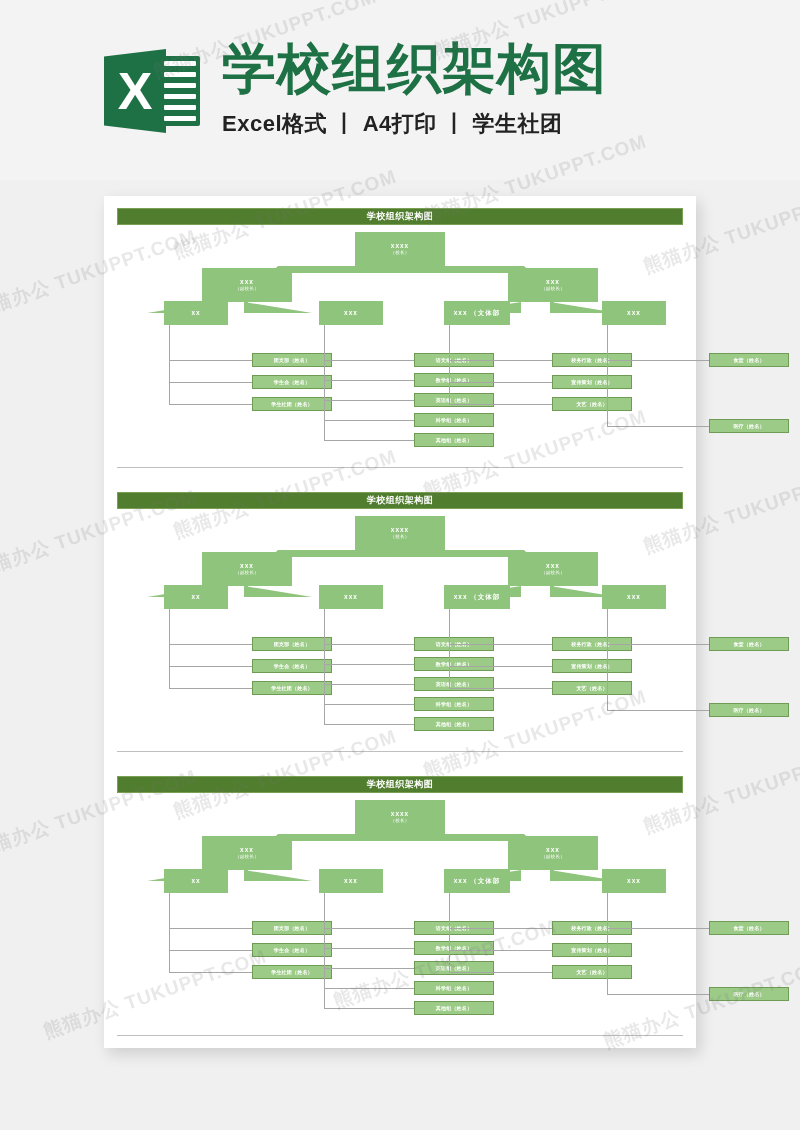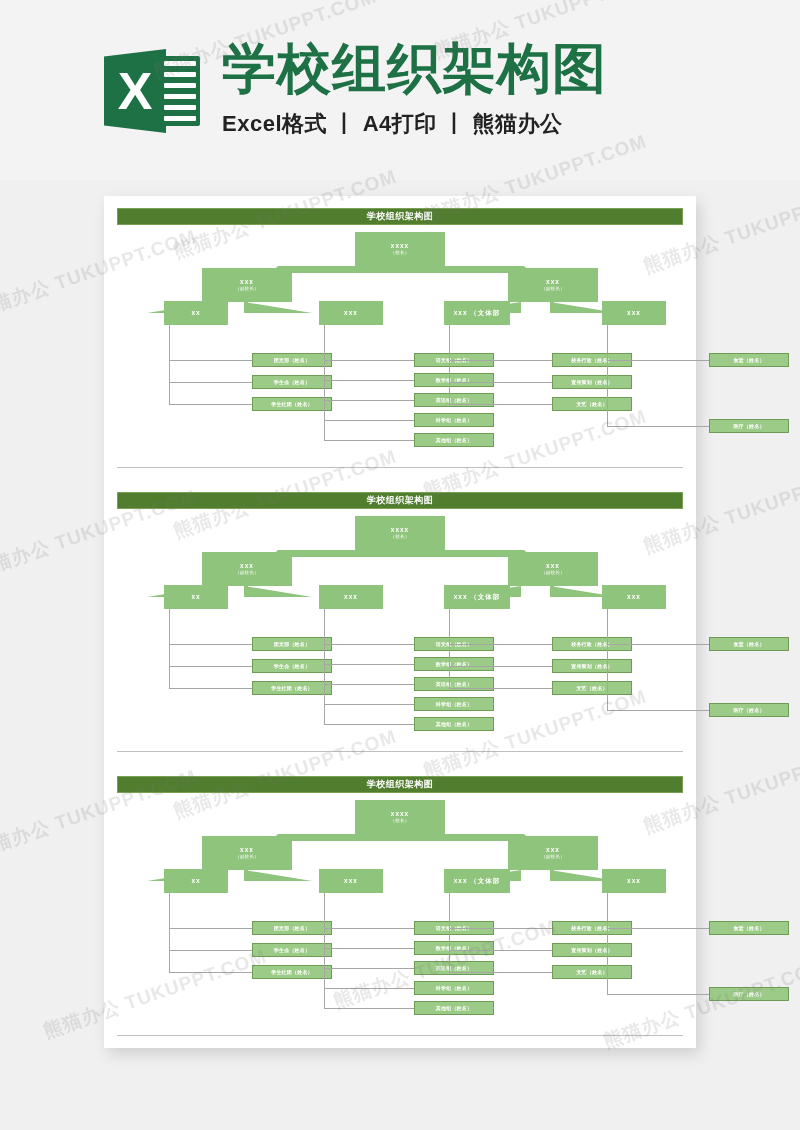--- a/index.html
+++ b/index.html
@@ -140,21 +140,21 @@
           <i></i>
             <i></i>
             <i></i>
             <i></i>
             <i></i>
             <i></i>
         </div>
       </div>
       <div class="hdr-text">
         <div class="hdr-title">学校组织架构图</div>
-        <div class="hdr-sub">Excel格式 丨 A4打印 丨 熊猫办公</div>
+        <div class="hdr-sub">Excel格式 丨 A4打印 丨 学生社团</div>
       </div>
     </div>
   </div>
 
   <div class="paper" id="paper">
       <div class="section" style="top: 0px;">
         <div class="sec-title">学校组织架构图</div>
         <div class="node node-root" style="left: 251px; top: 36px;">
           <div class="n1">xxxx</div>
           <div class="n2">（校长）</div>

